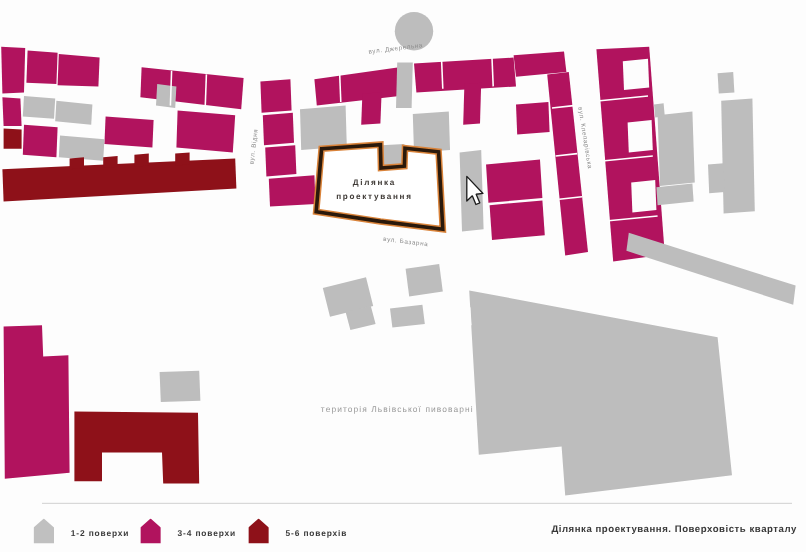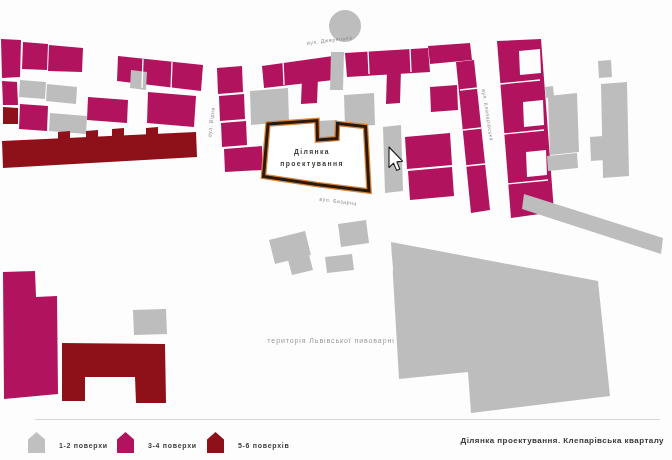--- a/index.html
+++ b/index.html
@@ -146,16 +146,16 @@
     <span class="lbl">3-4 поверхи</span>
   </div>
 
   <div class="legend-item" style="left:207px;">
     <svg width="17" height="21" viewBox="0 0 17 21">
       <polygon points="8.5,0 17,7.5 17,21 0,21 0,7.5" fill="#8e1119"></polygon>
     </svg>
     <span class="lbl">5-6 поверхів</span>
   </div>
 
-  <div class="legend-caption">Ділянка проектування. Клепарівська кварталу</div>
+  <div class="legend-caption">Ділянка проектування. Поверховість кварталу</div>
 </div>
 
 </div>
 
 </body></html>

